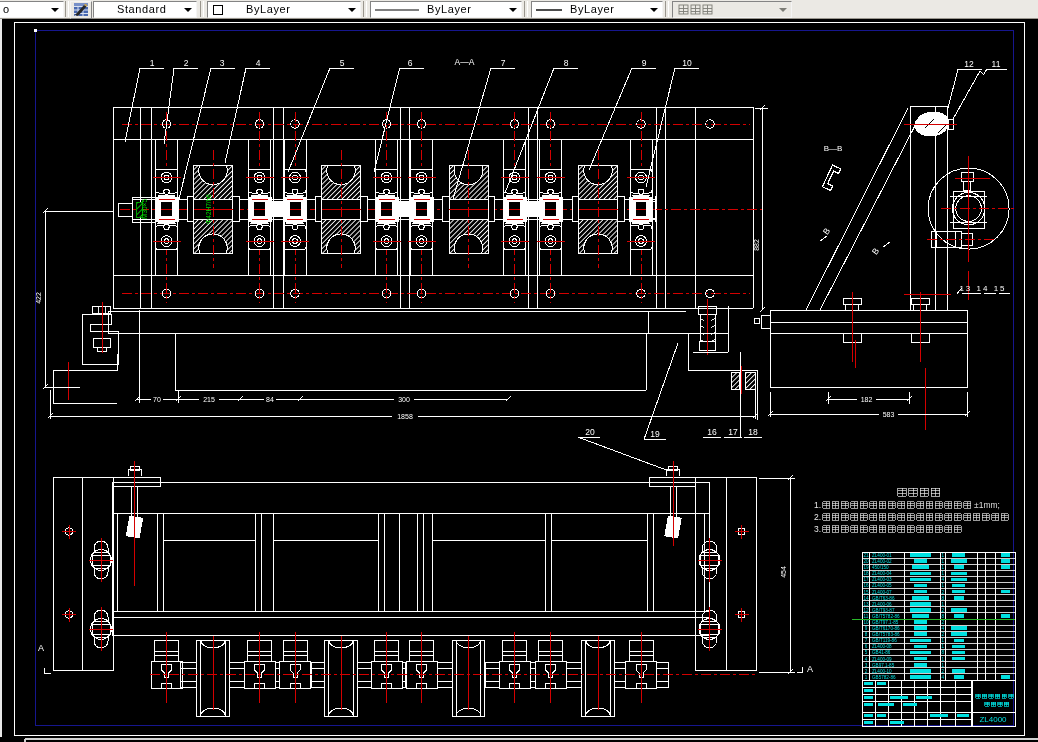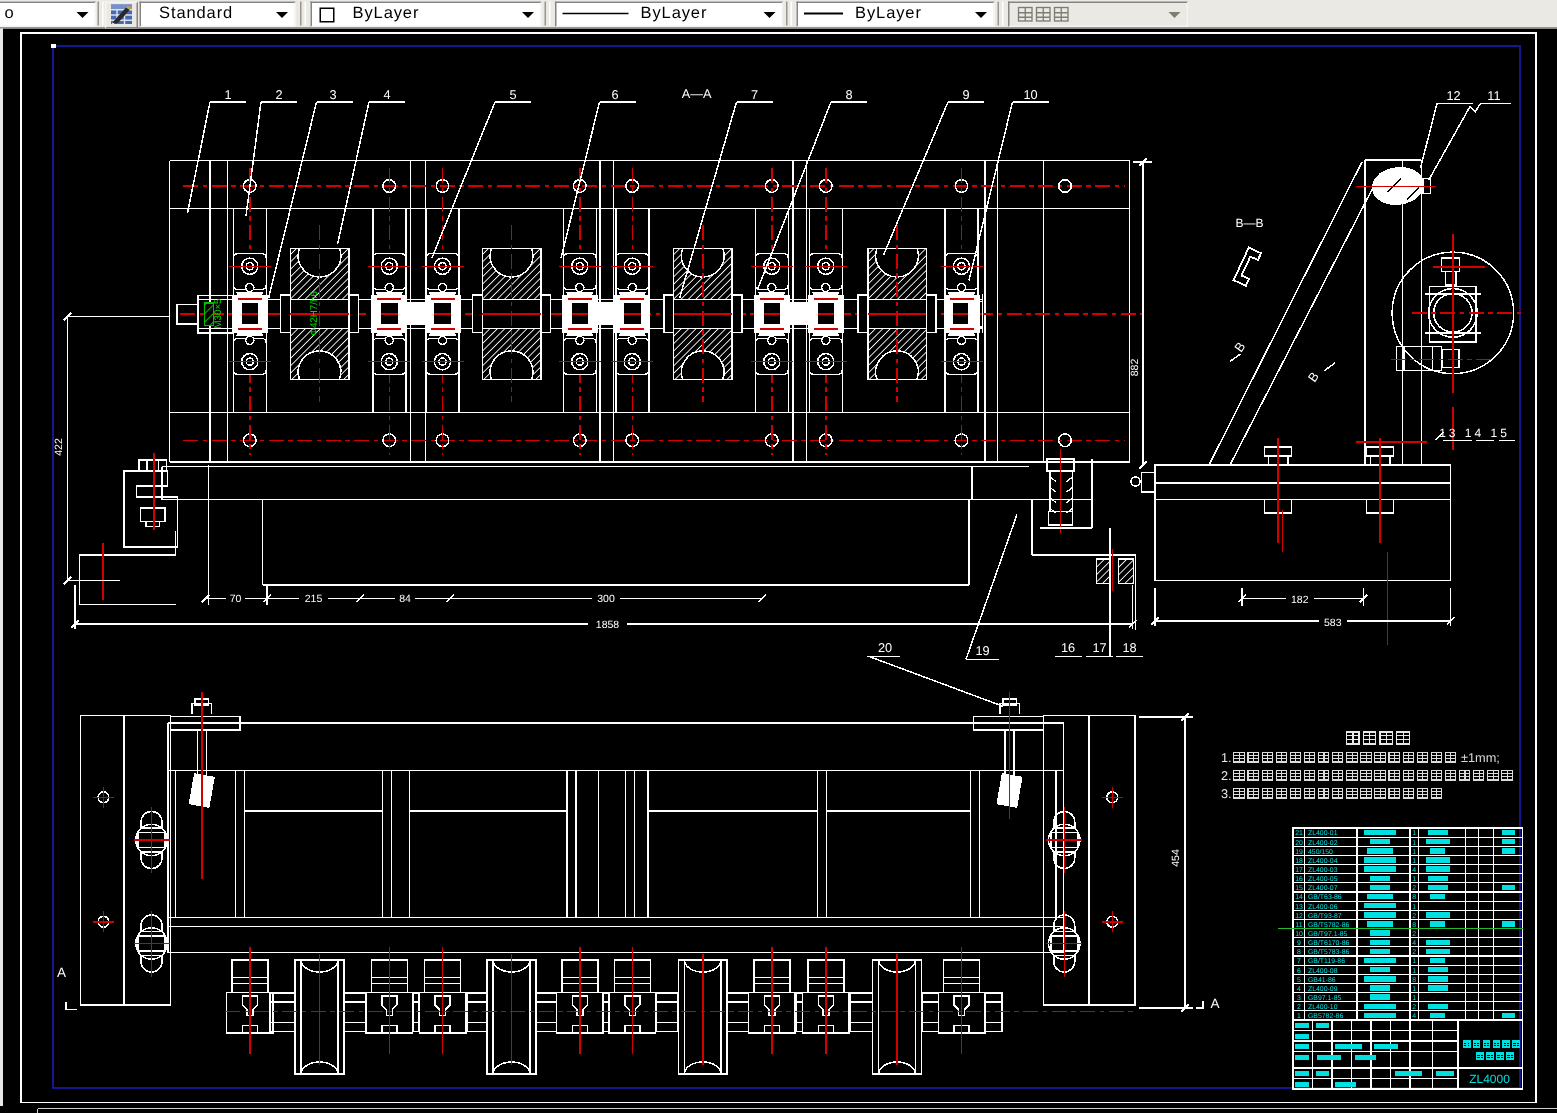--- a/index.html
+++ b/index.html
@@ -1,19 +1,19 @@
 <!DOCTYPE html>
 <html><head><meta charset="utf-8">
 <style>
 html,body{margin:0;padding:0;background:#000;width:1038px;height:742px;overflow:hidden;}
 #page{position:relative;width:1038px;height:742px;font-family:"Liberation Sans",sans-serif;}
 #toolbar{position:absolute;left:0;top:0;width:1038px;height:18px;background:#ebe9e4;border-bottom:1px solid #9a968e;z-index:10;opacity:0.999;}
 .combo{position:absolute;top:1px;height:15px;background:#fff;border:1px solid;border-color:#848484 #f4f4f4 #f4f4f4 #848484;font-size:11px;line-height:15px;white-space:nowrap;overflow:hidden;}
 .combo.dis{background:#ebe9e4;}
-.ctext{margin-left:12px;color:#000;font-family:"Liberation Sans",sans-serif;vertical-align:top;letter-spacing:0.6px;}
+.ctext{margin-left:23px;color:#000;font-family:"Liberation Sans",sans-serif;vertical-align:top;letter-spacing:0.6px;}
 .arr{position:absolute;right:4px;top:6px;width:0;height:0;border:4px solid transparent;border-top:4px solid #000;border-bottom:none;}
 .swatch{display:inline-block;width:8px;height:8px;border:1px solid #000;background:#fff;margin-left:5px;margin-top:3px;vertical-align:top;}
 .sep{position:absolute;top:1px;width:2px;height:16px;border-left:1px solid #9a968e;border-right:1px solid #fff;}
 .tbtn{position:absolute;top:1px;width:20px;height:16px;background:#ebe9e4;border:1px solid;border-color:#f4f4f4 #848484 #848484 #f4f4f4;text-align:center;}
 svg text{font-family:"Liberation Sans",sans-serif;}
 </style></head>
 <body>
 <div id="page">
 
 <div id="toolbar">

